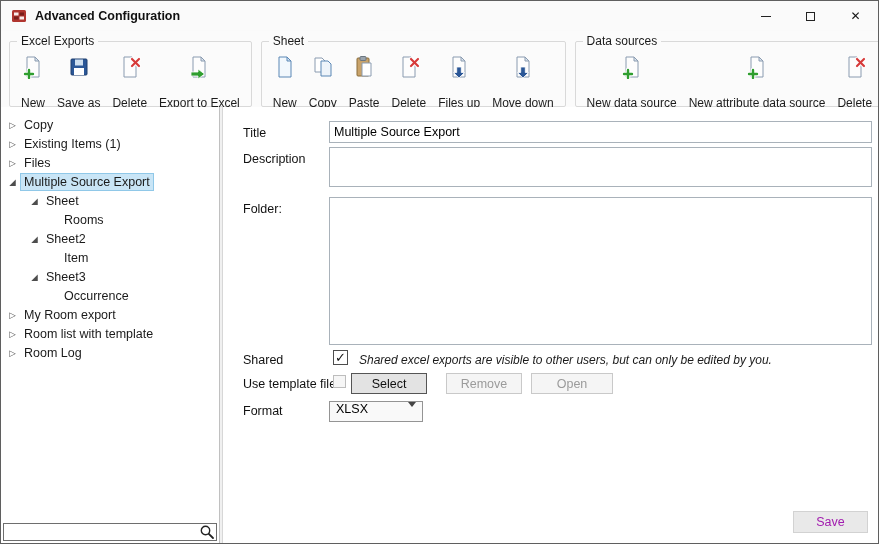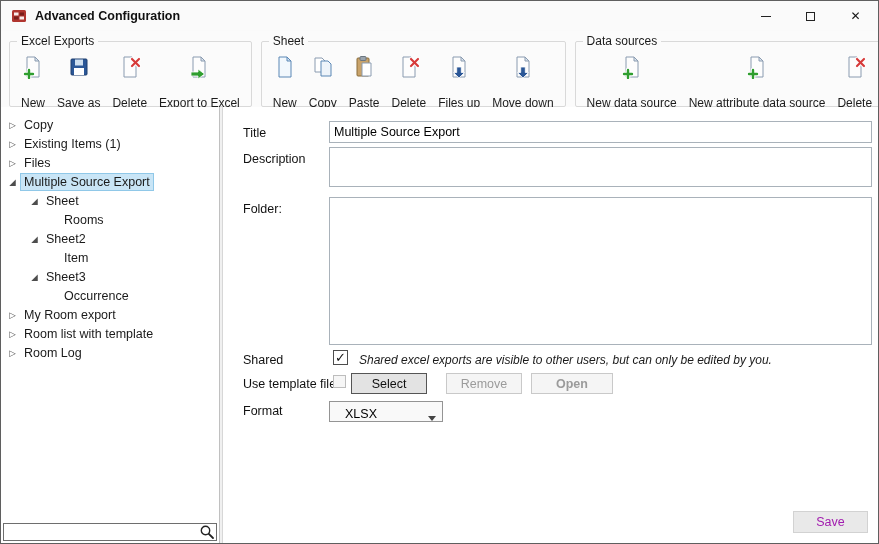--- a/index.html
+++ b/index.html
@@ -47,21 +47,21 @@
 
   
   .flabel { position:absolute; left:20px; font-size:12.5px; color:#111; }
   .txt { position:absolute; left:106px; width:543px; border:1px solid #a9b2ba; background:#fff; font-size:12.5px; font-family:inherit; padding:2px 4px; outline:none; }
   .shared-note { position:absolute; font-size:12px; font-style:italic; color:#1a1a1a; }
   .checkbox { position:absolute; width:15px; height:15px; border:1px solid #4d4d4d; background:#fff; display:flex; align-items:center; justify-content:center; font-size:13px; font-weight:bold; color:#111; }
   .checkbox.small { width:13px; height:13px; border-color:#bdbdbd; background:#f6f6f6; }
   .btn { position:absolute; height:21px; font-size:12.5px; font-family:inherit; background:#e3e3e3; border:1px solid #555; color:#111; display:flex; align-items:center; justify-content:center; cursor:default; }
   .btn.disabled { background:#f5f5f5; border-color:#c9c9c9; color:#9b9b9b; }
   .btn.save { background:#e9e9e9; border-color:#d2d2d2; color:#a21caf; }
-  .dropdown { position:absolute; height:21px; width:114px; border:1px solid #949494; background:#f9f9f9; display:flex; align-items:flex-end; font-size:12.5px; padding-left:15px; cursor:default; }
+  .dropdown { position:absolute; height:21px; width:94px; border:1px solid #949494; background:#f9f9f9; display:flex; align-items:flex-start; font-size:12.5px; padding-left:6px; cursor:default; }
   .dropdown .chev { margin-left:auto; margin-right:6px; width:0; height:0; border-left:4px solid transparent; border-right:4px solid transparent; border-top:5px solid #444; }
 </style>
 </head>
 <body>
 
 <svg width="0" height="0" style="position:absolute">
   <defs>
     <symbol id="i-doc" viewBox="0 0 24 24">
       <path d="M6 2h8l4 4v16H6z" fill="#fdfdfd" stroke="#8a9bb0"></path>
       <path d="M14 2v4h4z" fill="#dce6f0" stroke="#8a9bb0"></path>
@@ -356,21 +356,21 @@
       <span class="flabel" style="top:246px">Shared</span>
       <span class="checkbox" style="left:110px; top:243px;">
           <span>✓</span>
         </span>
       <span class="shared-note" style="left:136px; top:246px;">Shared excel exports are visible to other users, but can only be edited by you.</span>
 
       <span class="flabel" style="top:270px">Use template file</span>
       <span class="checkbox small" style="left:110px; top:268px;"></span>
       <button class="btn" style="left:128px; top:266px; width:76px;">Select</button>
       <button class="btn disabled" style="left:223px; top:266px; width:76px;">Remove</button>
-      <button class="btn disabled" style="left:308px; top:266px; width:82px;font-weight:bold;">Open</button>
+      <button class="btn disabled" style="left:308px; top:266px; width:82px;">Open</button>
 
       <span class="flabel" style="top:297px">Format</span>
       <div class="dropdown" style="left:106px; top:294px;">
         <span>XLSX</span>
         <span class="chev"></span>
       </div>
 
       <button class="btn save" style="right:10px; top:404px; width:75px; height:22px;">Save</button>
 
     </div>

